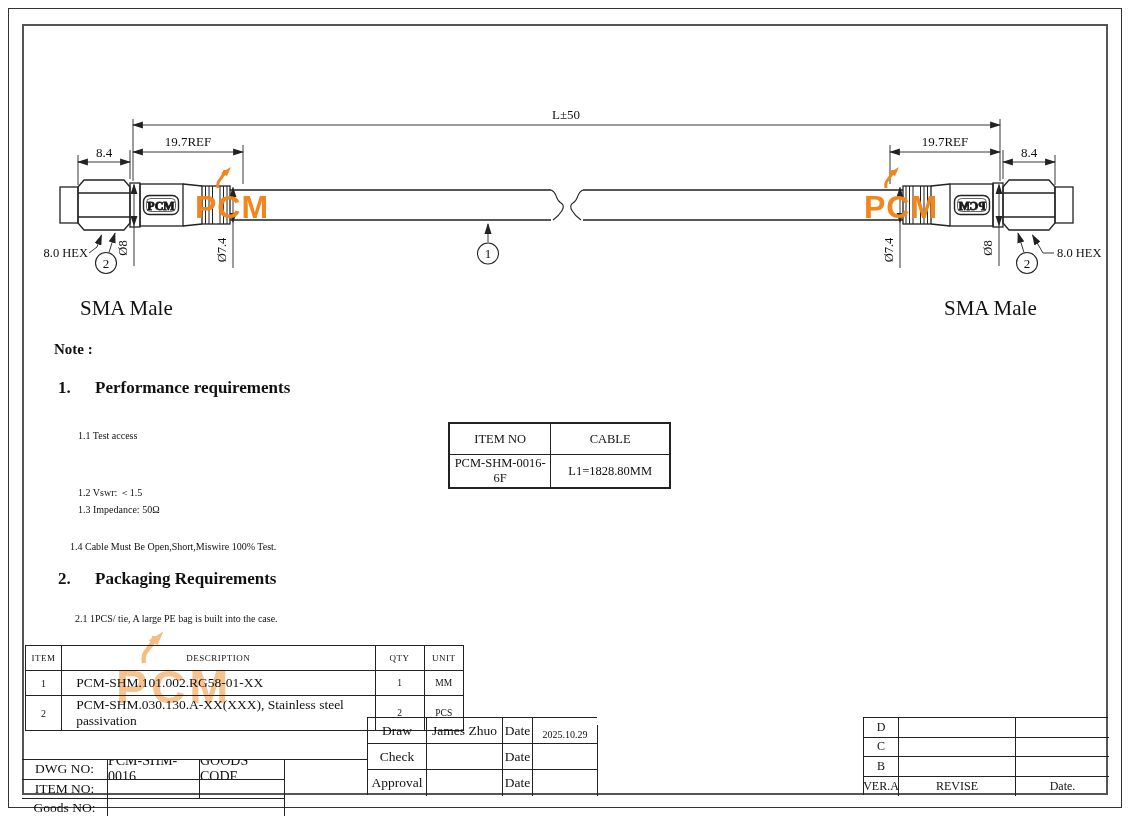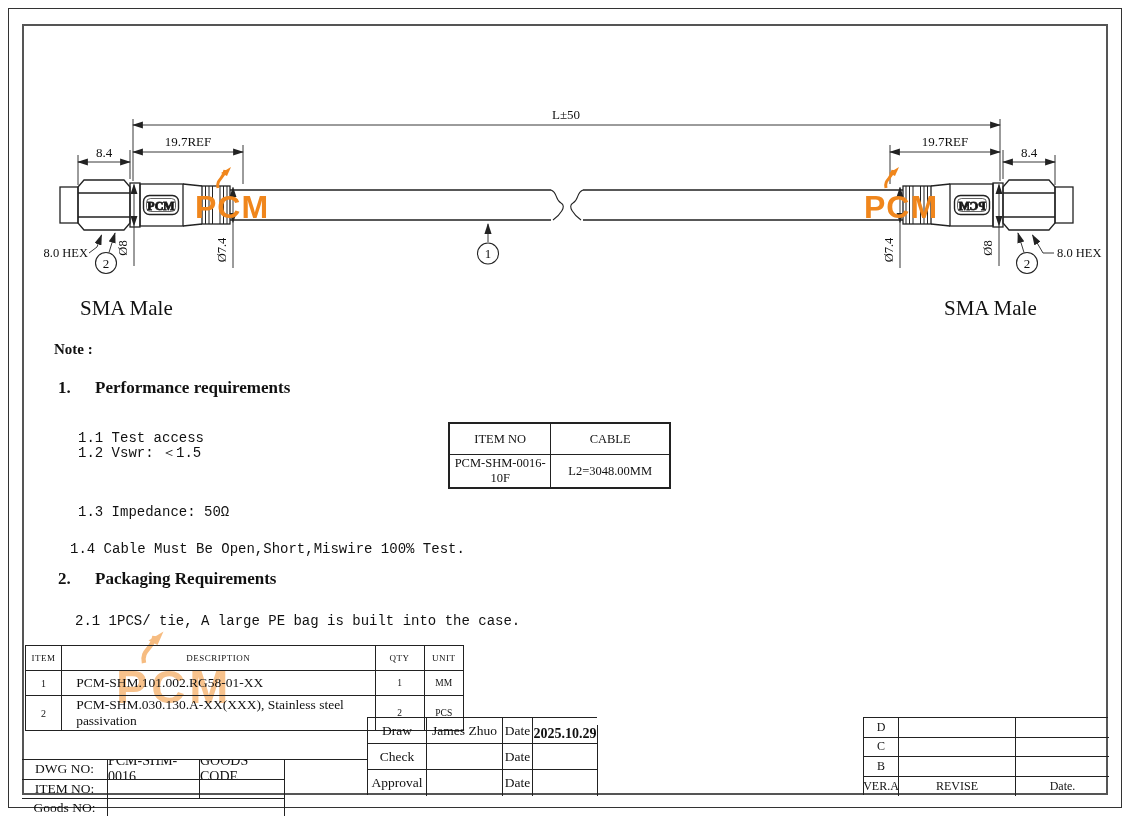--- a/index.html
+++ b/index.html
@@ -16,21 +16,21 @@
 
   svg.draw{position:absolute;left:0;top:0;z-index:4;}
   svg text{font-family:"Liberation Serif",serif;fill:#111;}
 
   .sma-label{position:absolute;font-size:21px;z-index:7;}
 
   
   .note-head{position:absolute;font-size:15px;font-weight:bold;}
   .sec-head{position:absolute;font-size:17px;font-weight:bold;display:flex;}
   .sec-head .no{width:37px;}
-  .note-item{position:absolute;font-size:14px;font-family:Liberation Mono, monospace;}
+  .note-item{position:absolute;font-size:10px;}
 
   
   table{border-collapse:collapse;background:transparent;}
   .cable-table{position:absolute;left:448px;top:422px;width:223px;border:2px solid #222;z-index:2;}
   .cable-table td{border:1px solid #222;height:28px;text-align:center;font-size:12.5px;}
 
   
   .bom-table{position:absolute;left:25px;top:645px;width:439px;border:1.5px solid #222;z-index:2;}
   .bom-table td{border:1px solid #222;text-align:center;}
   .bom-table .hd{height:22px;font-size:9px;letter-spacing:.5px;}
@@ -48,21 +48,21 @@
   .tb-mid{left:367px;top:717px;width:230px;height:78px;border-top:1.5px solid #222;border-left:1px solid #222;
           display:grid;grid-template-columns:59px 76px 30px 65px;grid-template-rows:repeat(3,26px);}
   .tb-company{left:597px;top:717px;width:266px;height:78px;border-top:1.5px solid #222;
               display:flex;align-items:center;justify-content:center;font-size:21px;}
   .tb-rev{left:863px;top:717px;width:245px;height:78px;border-top:1.5px solid #222;border-left:1px solid #222;
           display:grid;grid-template-columns:35px 117px 93px;grid-template-rows:repeat(4,19.5px);}
   .lb{font-size:13.5px;}
   .sv{font-size:14px;}
   .md{font-size:13.5px;}
   .bold{font-weight:normal;}
-  .dt{font-size:14px;font-weight:bold;margin-top:7px;}
+  .dt{font-size:10px;font-weight:normal;margin-top:7px;}
   .rv{font-size:12px;}
   .rvs{font-size:12px;}
 </style>
 </head>
 <body>
 
 <div class="page">
 
   <div class="abs outer-frame"></div>
   <div class="abs inner-frame"></div>
@@ -182,43 +182,43 @@
   <div class="sma-label" style="left:80px;top:296px;">SMA Male</div>
   <div class="sma-label" style="left:944px;top:296px;">SMA Male</div>
 
   <div class="note-head" style="left:54px;top:341px;">Note :</div>
 
   <div class="sec-head" style="left:58px;top:378px;">
     <span class="no">1.</span>
     <span>Performance requirements</span>
   </div>
   <div class="note-item" style="left:78px;top:430px;">1.1 Test access</div>
-  <div class="note-item" style="left:78px;top:444px;">1.2 Vswr: ＜1.5</div>
+  <div class="note-item" style="left:78px;top:486px;">1.2 Vswr: ＜1.5</div>
   <div class="note-item" style="left:78px;top:504px;">1.3 Impedance: 50Ω</div>
   <div class="note-item" style="left:70px;top:541px;">1.4 Cable Must Be Open,Short,Miswire 100% Test.</div>
 
   <div class="sec-head" style="left:58px;top:569px;">
     <span class="no">2.</span>
     <span>Packaging Requirements</span>
   </div>
   <div class="note-item" style="left:75px;top:613px;">2.1 1PCS/ tie, A large PE bag is built into the case.</div>
 
   <table class="cable-table">
     <colgroup>
         <col style="width:133px">
         <col style="width:134px">
       </colgroup>
     <tbody>
         <tr>
       <td>ITEM NO</td>
       <td>CABLE</td>
     </tr>
     <tr>
-      <td>PCM-SHM-0016-10F</td>
-      <td>L2=3048.00MM</td>
+      <td>PCM-SHM-0016-6F</td>
+      <td>L1=1828.80MM</td>
     </tr>
   </tbody>
     </table>
 
   <table class="bom-table">
     <colgroup>
         <col style="width:40px">
         <col style="width:390px">
         <col style="width:60px">
         <col style="width:45px">

